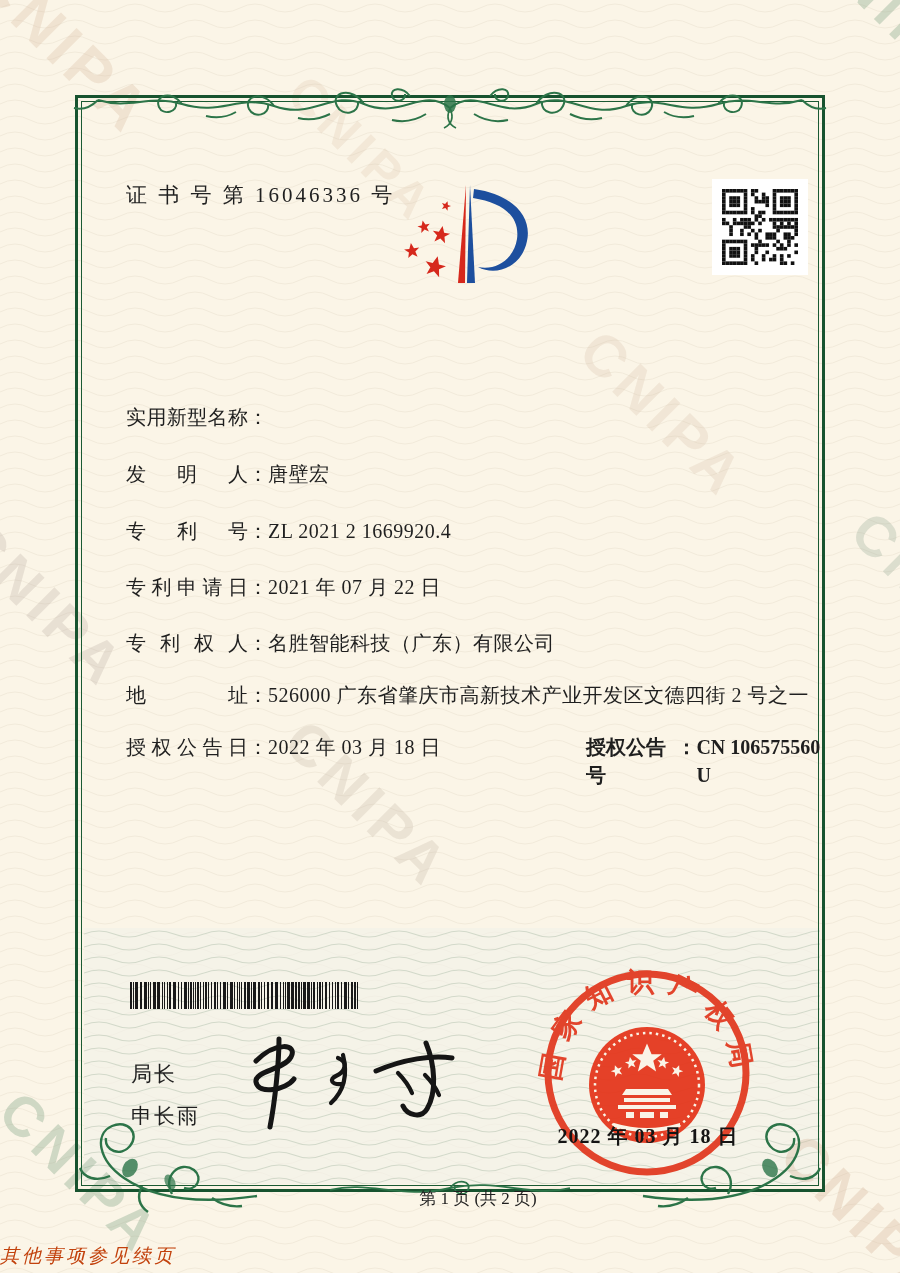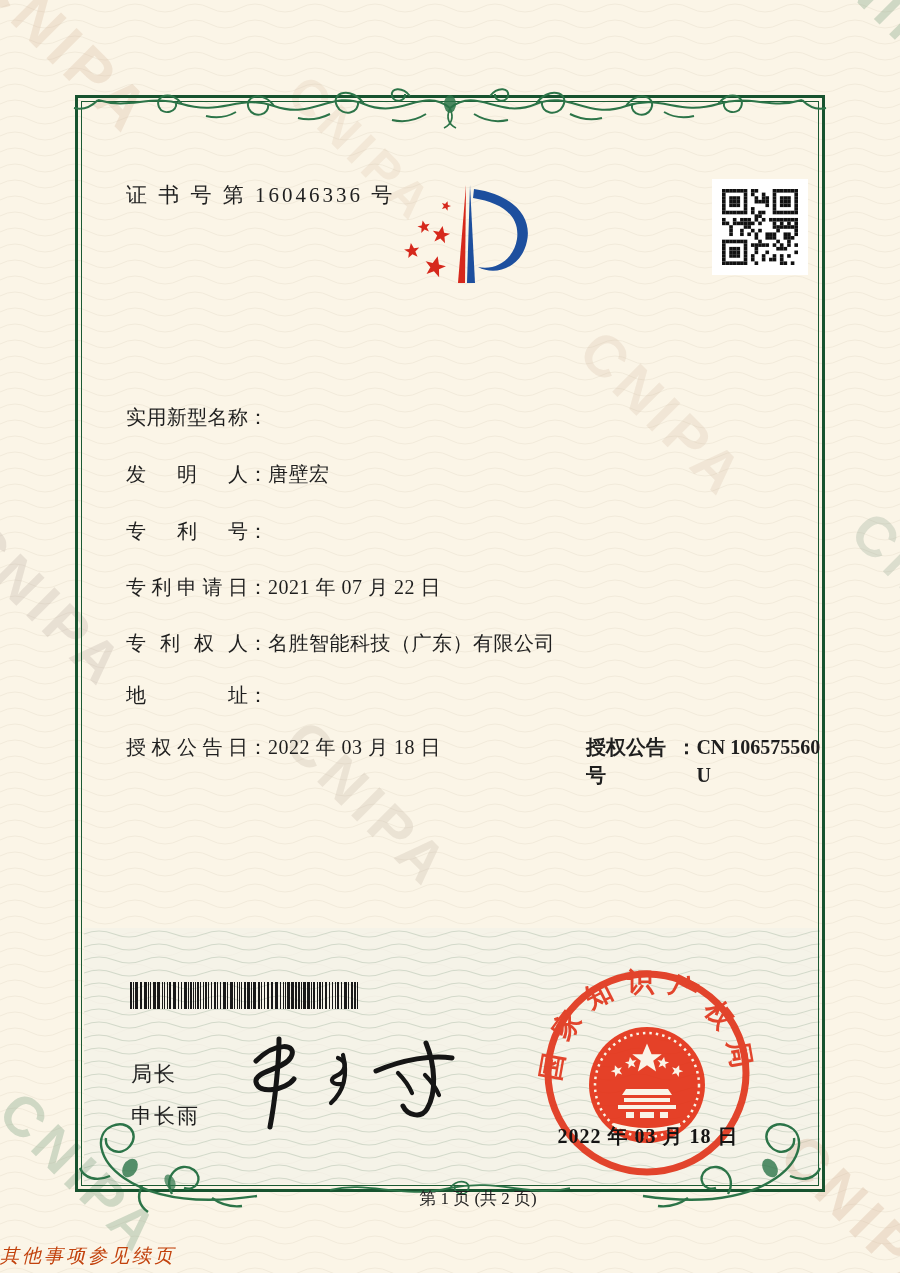--- a/index.html
+++ b/index.html
@@ -377,34 +377,36 @@
         <span class="fcolon">：</span>
     </div>
     <div class="frow" style="top:429px">
       <span class="flabel">发明人</span>
         <span class="fcolon">：</span>
       <span class="fvalue">唐壁宏</span>
     </div>
     <div class="frow" style="top:486px">
       <span class="flabel">专利号</span>
         <span class="fcolon">：</span>
+      <span class="fvalue">ZL 2021 2 1669920.4</span>
     </div>
     <div class="frow" style="top:542px">
       <span class="flabel">专利申请日</span>
         <span class="fcolon">：</span>
       <span class="fvalue">2021 年 07 月 22 日</span>
     </div>
     <div class="frow" style="top:598px">
       <span class="flabel">专利权人</span>
         <span class="fcolon">：</span>
       <span class="fvalue">名胜智能科技（广东）有限公司</span>
     </div>
     <div class="frow" style="top:650px">
       <span class="flabel">地址</span>
         <span class="fcolon">：</span>
+      <span class="fvalue" style="max-width:552px">526000 广东省肇庆市高新技术产业开发区文德四街 2 号之一</span>
     </div>
     <div class="frow" style="top:702px">
       <span class="flabel">授权公告日</span>
         <span class="fcolon">：</span>
       <span class="fvalue">2022 年 03 月 18 日</span>
       <span class="grant2">
         <span>授权公告号</span>
           <span>：</span>
         <span>CN 106575560 U</span>
       </span>

